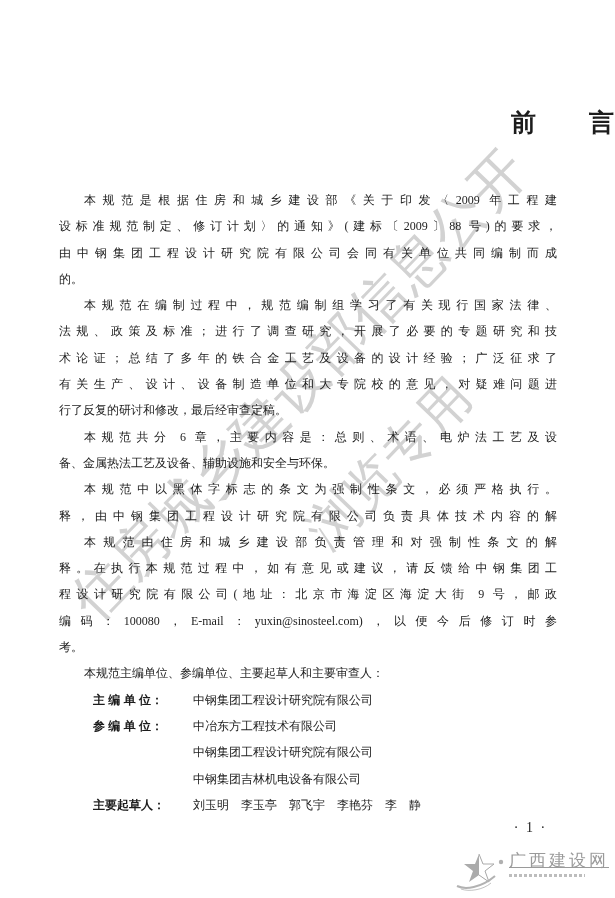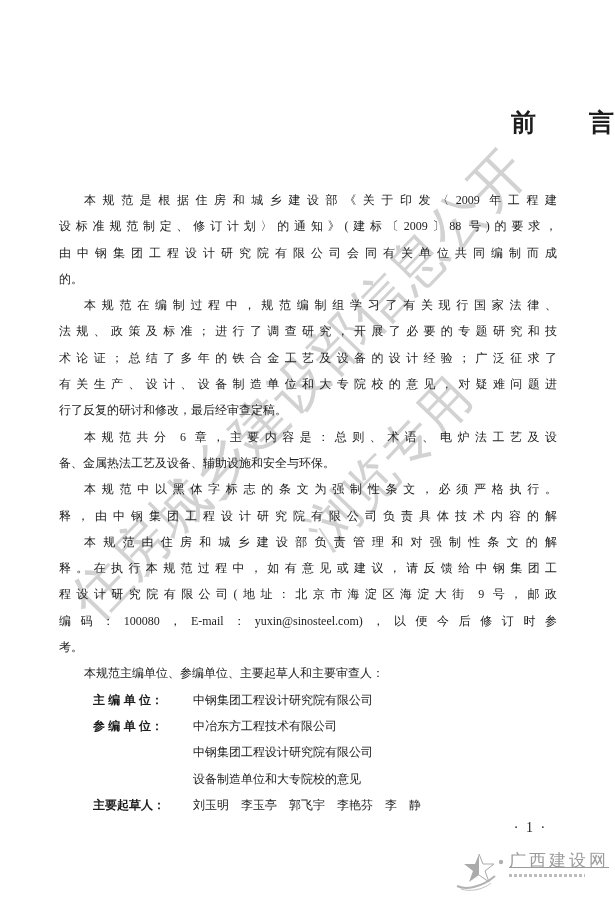--- a/index.html
+++ b/index.html
@@ -146,21 +146,21 @@
     <div class="credit-row">
       <span class="credit-label">主 编 单 位：</span><span class="credit-content">中钢集团工程设计研究院有限公司</span>
     </div>
     <div class="credit-row">
       <span class="credit-label">参 编 单 位：</span><span class="credit-content">中冶东方工程技术有限公司</span>
     </div>
     <div class="credit-row">
       <span class="credit-label"></span><span class="credit-content">中钢集团工程设计研究院有限公司</span>
     </div>
     <div class="credit-row">
-      <span class="credit-label"></span><span class="credit-content">设备制造单位和大专院校的意见</span>
+      <span class="credit-label"></span><span class="credit-content">中钢集团吉林机电设备有限公司</span>
     </div>
     <div class="credit-row">
       <span class="credit-label">主要起草人：</span><span class="credit-content">刘玉明　李玉亭　郭飞宇　李艳芬　李　静</span>
     </div>
   </div>
 
   <div class="page-number">· 1 ·</div>
 
   <div class="logo">
     <span class="logo-star">

